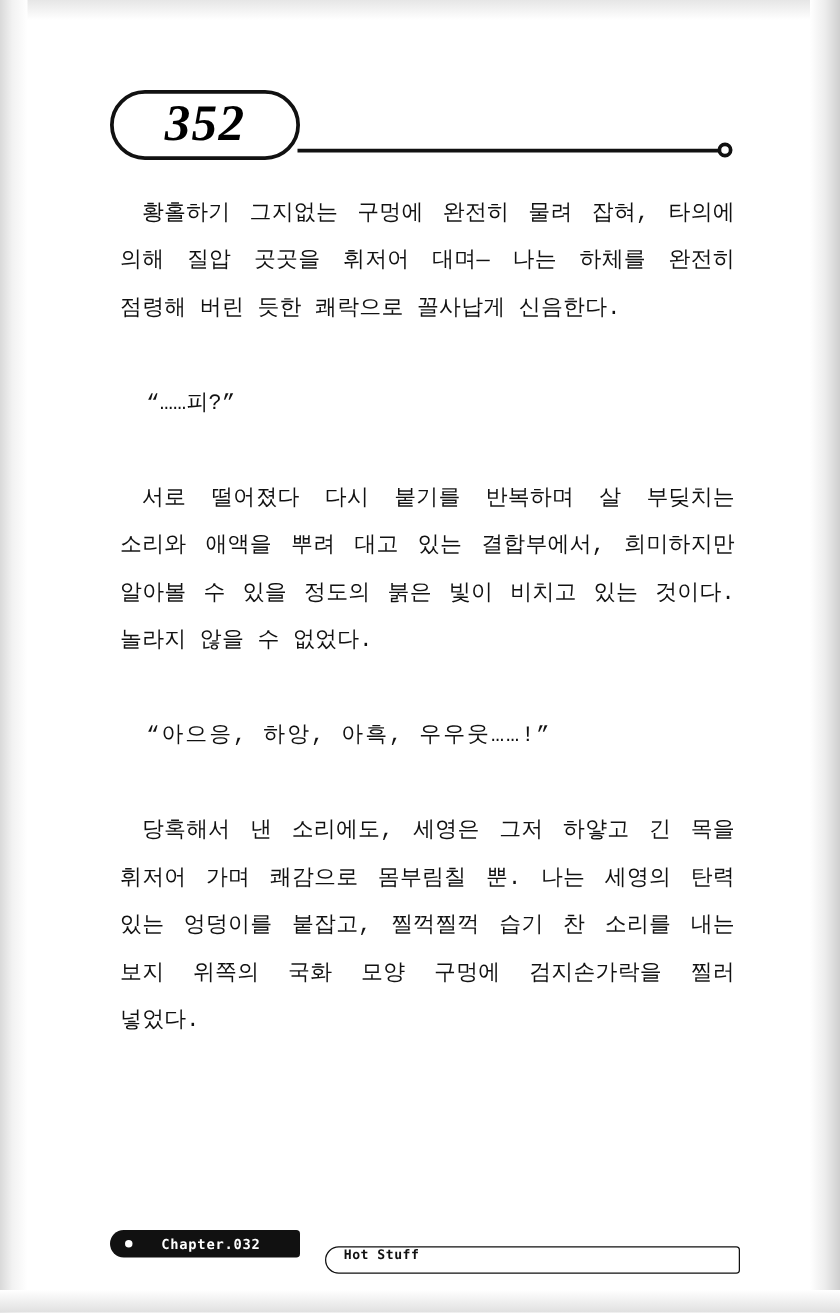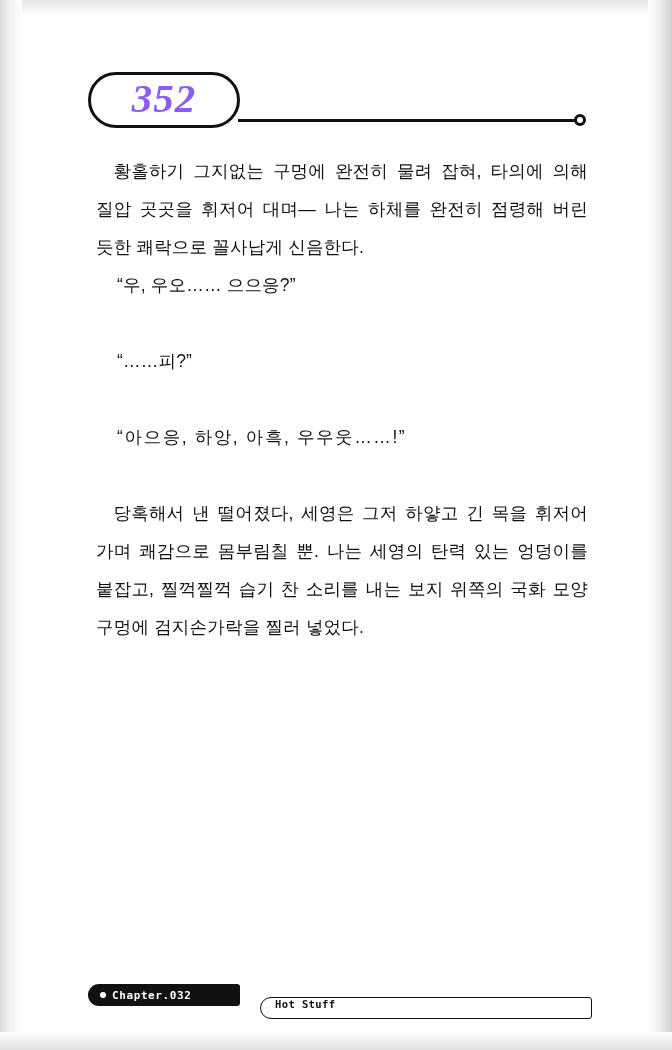--- a/index.html
+++ b/index.html
@@ -69,21 +69,21 @@
     align-items: center;
     justify-content: center;
   }
   .page-num-badge span {
     font-family: "Liberation Serif", serif;
     font-style: italic;
     font-weight: bold;
     font-size: 41px;
     line-height: 1;
     letter-spacing: 1px;
-    color: #8b5cf6;
+    color: #000000;
     padding-bottom: 3px;
     text-align: center;
   }
   .header-rule {
     position: absolute;
     left: 150px;
     top: 47px;
     right: 10px;
     height: 3px;
     background: #111111;
@@ -99,21 +99,21 @@
     box-sizing: border-box;
     background: #ffffff;
   }
 
   
   .body-text {
     position: absolute;
     left: 96px;
     top: 152px;
     width: 492px;
-    font-family: Liberation Sans, sans-serif;
+    font-family: Liberation Mono, monospace;
     font-size: 17.5px;
     line-height: 38px;
     color: #111111;
     text-align: justify;
     text-justify: inter-character;
     letter-spacing: 0.2px;
   }
   .body-text p {
     margin: 0;
     text-indent: 1em;
@@ -143,21 +143,21 @@
     left: 0;
     top: 0;
     height: 22px;
     box-sizing: border-box;
     background: #111111;
     color: #ffffff;
     border-radius: 11px 3px 3px 11px;
     padding: 0 16px 0 12px;
     display: flex;
     align-items: center;
-    gap: 6px;
+    gap: 23px;
     font-family: "DejaVu Sans Mono", "Liberation Mono", monospace;
     font-size: 11px;
     font-weight: bold;
     letter-spacing: 0.6px;
     min-width: 152px;
   }
   .chapter-tag .bullet {
     width: 6px;
     height: 6px;
     border-radius: 50%;
@@ -198,24 +198,24 @@
   <div class="header">
     <div class="page-num-badge">
       <span>352</span>
     </div>
     <div class="header-rule"></div>
     <div class="header-dot"></div>
   </div>
 
   <div class="body-text">
     <p>황홀하기 그지없는 구멍에 완전히 물려 잡혀, 타의에 의해 질압 곳곳을 휘저어 대며— 나는 하체를 완전히 점령해 버린 듯한 쾌락으로 꼴사납게 신음한다.</p>
-    <p class="quote">“우, 우오…… 으으응?”</p>
     <p class="quote gap">“……피?”</p>
+    <p class="gap">서로 떨어졌다 다시 붙기를 반복하며 살 부딪치는 소리와 애액을 뿌려 대고 있는 결합부에서, 희미하지만 알아볼 수 있을 정도의 붉은 빛이 비치고 있는 것이다. 놀라지 않을 수 없었다.</p>
     <p class="quote-wide gap">“아으응, 하앙, 아흑, 우우웃……!”</p>
-    <p class="gap">당혹해서 낸 떨어졌다, 세영은 그저 하얗고 긴 목을 휘저어 가며 쾌감으로 몸부림칠 뿐. 나는 세영의 탄력 있는 엉덩이를 붙잡고, 찔꺽찔꺽 습기 찬 소리를 내는 보지 위쪽의 국화 모양 구멍에 검지손가락을 찔러 넣었다.</p>
+    <p class="gap">당혹해서 낸 소리에도, 세영은 그저 하얗고 긴 목을 휘저어 가며 쾌감으로 몸부림칠 뿐. 나는 세영의 탄력 있는 엉덩이를 붙잡고, 찔꺽찔꺽 습기 찬 소리를 내는 보지 위쪽의 국화 모양 구멍에 검지손가락을 찔러 넣었다.</p>
   </div>
 
   <div class="footer">
     <div class="chapter-tag">
       <span class="bullet"></span>
       <span>Chapter.032</span>
     </div>
     <div class="title-tag">
       <span>Hot Stuff</span>
     </div>

